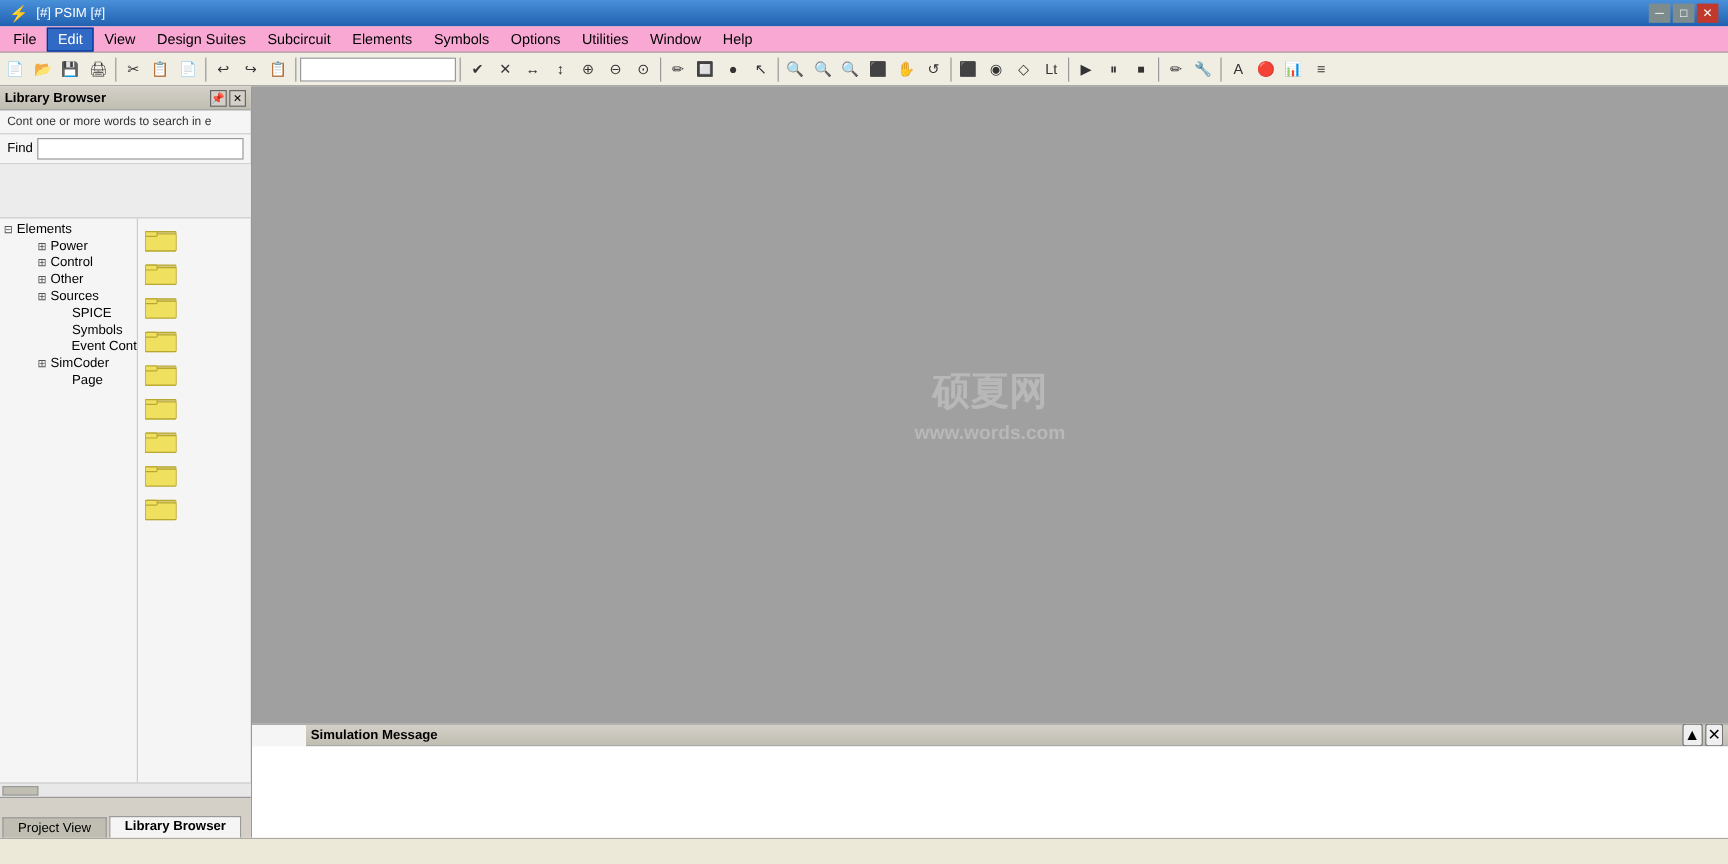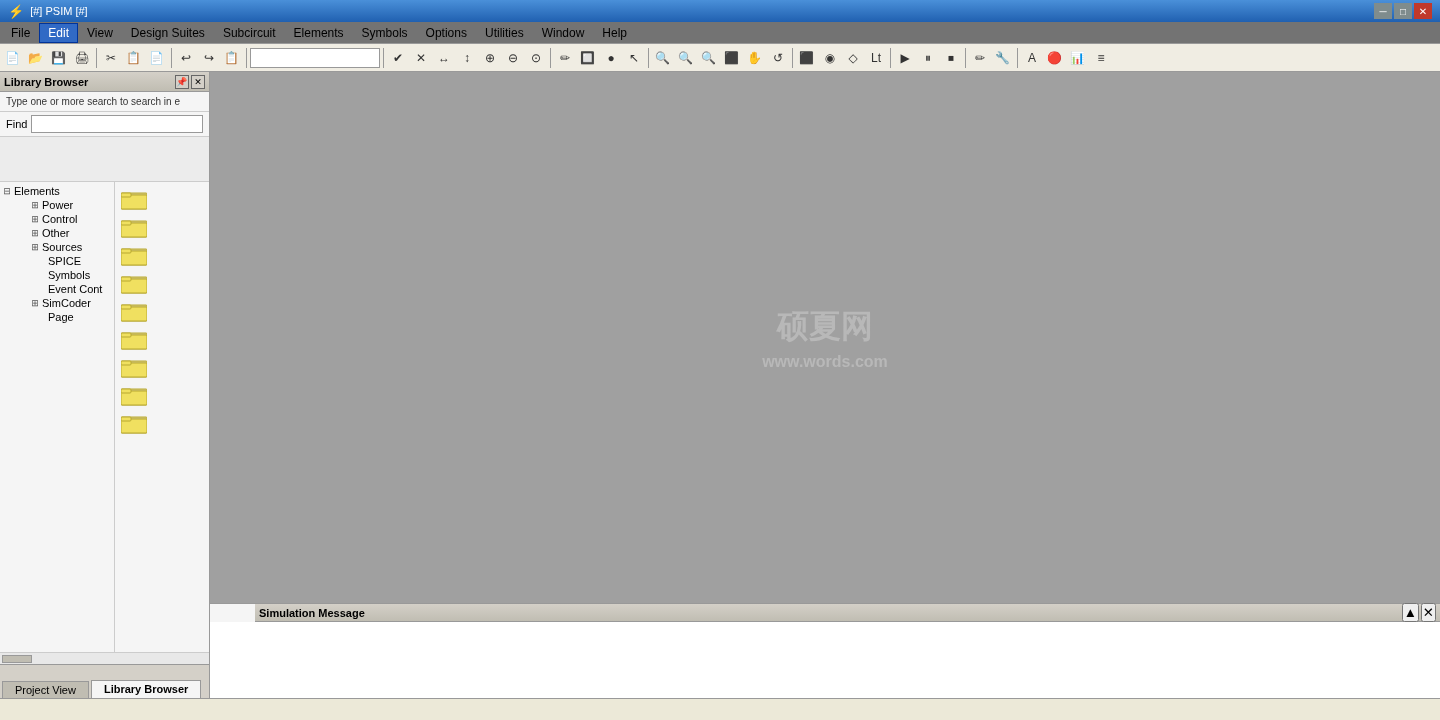--- a/index.html
+++ b/index.html
@@ -25,21 +25,21 @@
       font-size: 10px; cursor: pointer; color: white;
       border: none; background: transparent;
     }
     #title-bar .win-btn.close { background: #c0392b; }
     #title-bar .win-btn.maximize { background: #7f8c8d; }
     #title-bar .win-btn.minimize { background: #7f8c8d; }
 
     
     #menu-bar {
       height: 22px;
-      background: #737373;
+      background: #f9a8d4;
       display: flex;
       align-items: center;
       border-bottom: 1px solid #999;
       padding: 0 2px;
     }
     .menu-item {
       padding: 2px 8px;
       cursor: pointer;
       font-size: 12px;
       color: #000;
@@ -168,21 +168,21 @@
 
     .tree-expander {
       width: 14px;
       font-size: 9px;
       text-align: center;
       color: #555;
     }
     .tree-label { font-size: 11px; }
 
     .tree-child { padding-left: 28px; }
-    .tree-grandchild { padding-left: 34px; }
+    .tree-grandchild { padding-left: 46px; }
 
     #tree-right {
       flex: 1;
       overflow-y: auto;
       display: flex;
       flex-direction: column;
       align-items: flex-start;
       padding: 4px;
       gap: 2px;
     }
@@ -381,21 +381,21 @@
 <div id="main-layout" style="height: calc(720px - 22px - 22px - 28px - 22px); display:flex;">
 
   <div id="sidebar">
     <div id="sidebar-header">
       <span class="header-title">Library Browser</span>
       <div class="header-btns">
         <button class="hbtn">📌</button>
         <button class="hbtn">✕</button>
       </div>
     </div>
-    <div id="search-hint">Type one or more search to search in e</div>
+    <div id="search-hint">Cont one or more words to search in e</div>
     <div id="find-row">
       <label>Find</label>
       <input type="text" style="">
     </div>
     <div id="preview-area"></div>
 
     <div id="tree-panel">
 
       <div id="tree-left">
 

